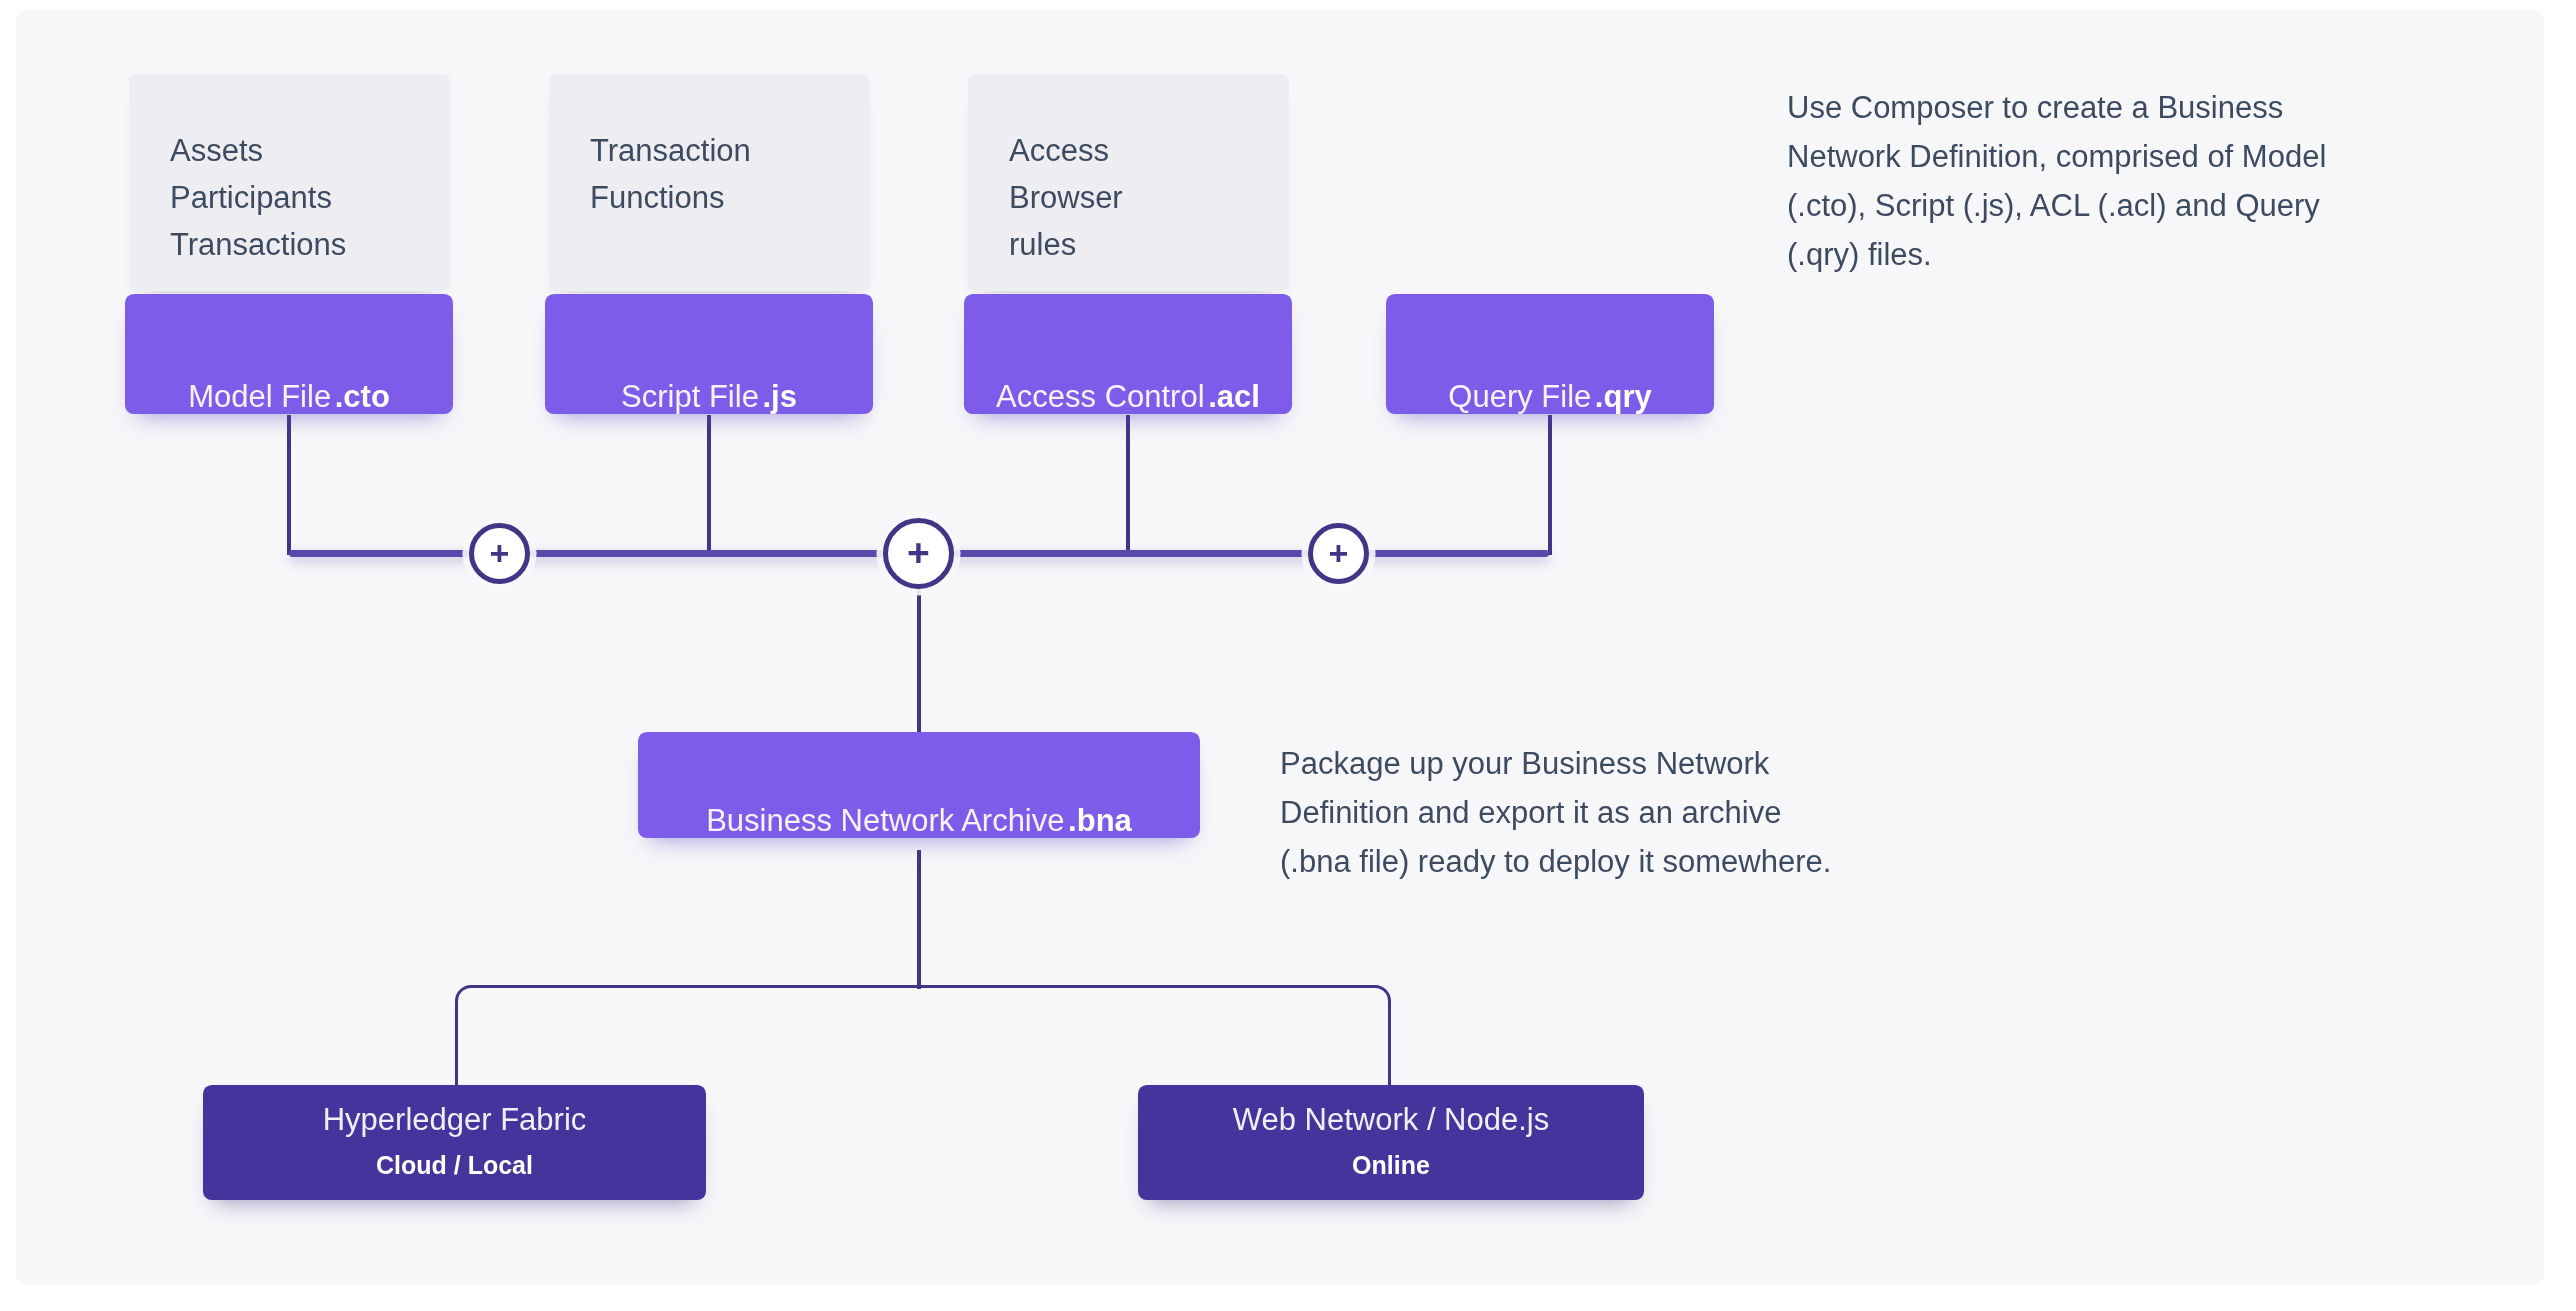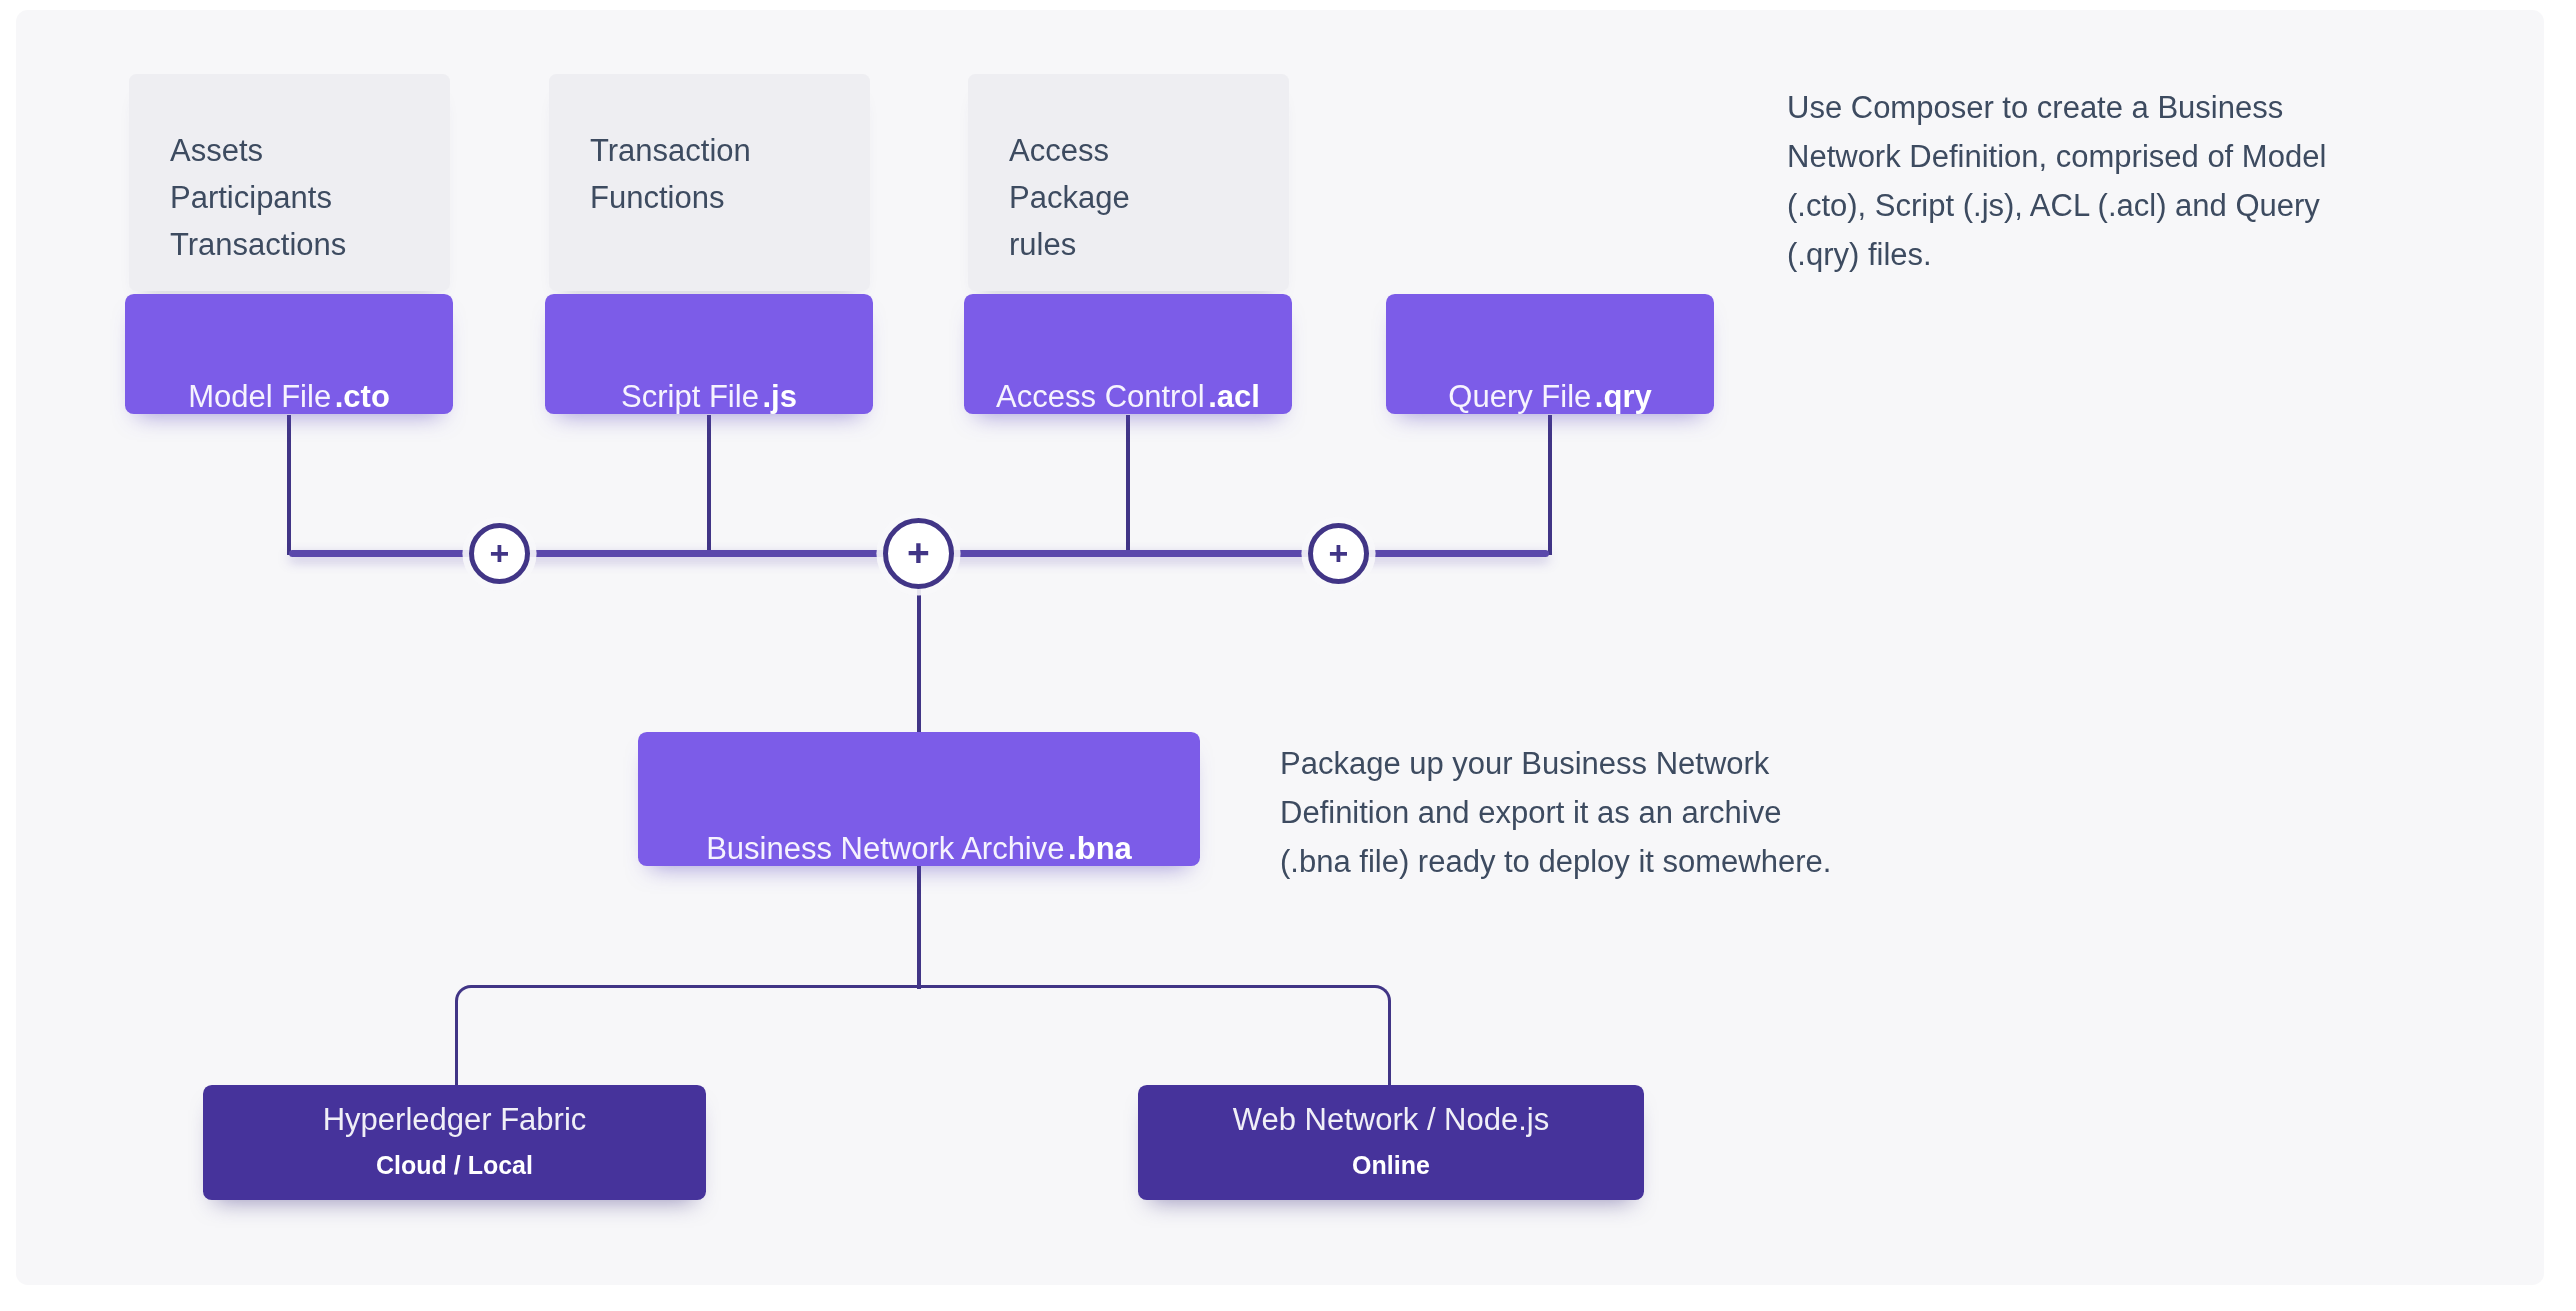--- a/index.html
+++ b/index.html
@@ -64,21 +64,21 @@
       <div class="card-title">Assets
 Participants
 Transactions</div>
     </div>
     <div class="card" style="left:533px;top:64px;">
       <div class="card-title">Transaction
 Functions</div>
     </div>
     <div class="card" style="left:952px;top:64px;">
       <div class="card-title">Access
-Package
+Browser
 rules</div>
     </div>
 
     <div class="pill" style="left:109px;top:284px;">
       <span class="lbl">Model File</span>
       <span class="ext">.cto</span>
     </div>
     <div class="pill" style="left:529px;top:284px;">
       <span class="lbl">Script File</span>
       <span class="ext">.js</span>
@@ -104,21 +104,21 @@
     <div class="plus-circle" style="left:453px;top:513px;width:61px;height:61px;">
       <span>+</span>
     </div>
     <div class="plus-circle big" style="left:867px;top:508px;width:71px;height:71px;">
       <span>+</span>
     </div>
     <div class="plus-circle" style="left:1292px;top:513px;width:61px;height:61px;">
       <span>+</span>
     </div>
 
-    <div class="pill" style="left:622px;top:722px;width:562px;height:134px;">
+    <div class="pill" style="left:622px;top:722px;width:562px;height:106px;">
       <span class="lbl">Business Network Archive</span>
       <span class="ext">.bna</span>
     </div>
 
     <div class="vline" style="left:901px;top:840px;height:139px;"></div>
 
     <div class="elbow" style="left:439px;top:975px;width:936px;height:100px;"></div>
 
     <div class="dark" style="left:187px;top:1075px;">
       <span class="lbl">Hyperledger Fabric</span>

